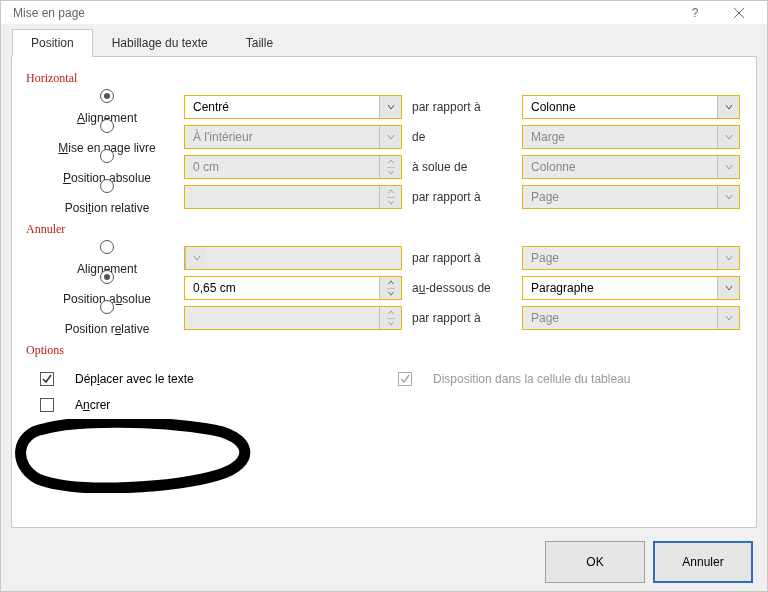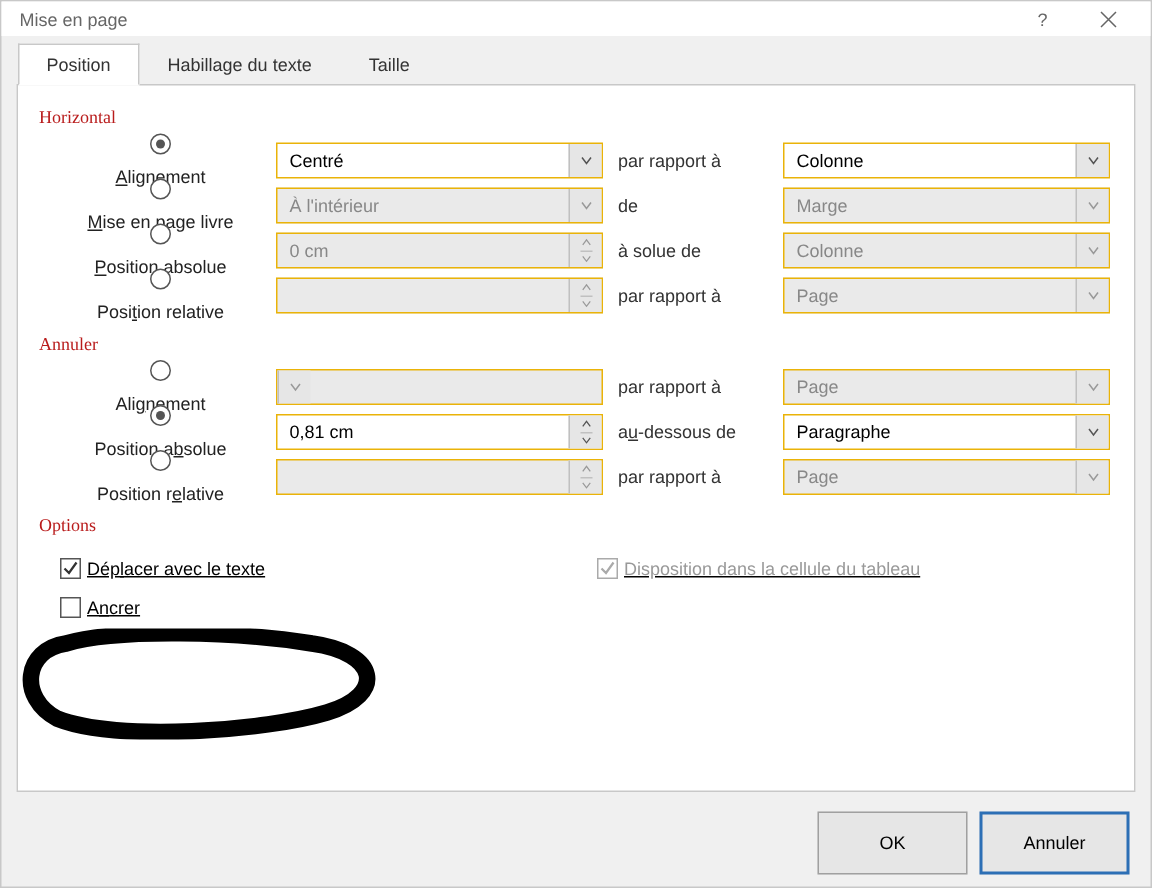--- a/index.html
+++ b/index.html
@@ -27,21 +27,21 @@
   .combo .btn svg { width: 8px; height: 8px; }
   .spinner .val { flex: 1; padding: 0 8px; display: flex; align-items: center; }
   .spinner .btns { flex-direction: column; width: 22px; }
   .spinner .btns div { flex: 1; display: flex; align-items: center; justify-content: center; border-left: 0; }
   .spinner .btns div:first-child { border-bottom: 1px solid #c0c0c0; }
   .col1 { width: 218px; }
   .col2 { width: 100px; color: #333; }
   .col3 { width: 218px; justify-content: center; }
   .opts { display: flex; margin-top: 8px; }
   .optcol { flex: 1; }
-  .chkrow { display: flex; align-items: center; gap: 4px; padding-left: 14px; height: 26px; text-decoration: underline; }
+  .chkrow { display: flex; align-items: center; gap: 21px; padding-left: 14px; height: 26px; }
   .chk { width: 14px; height: 14px; border: 1px solid #555; background: #fff; display: inline-flex; align-items: center; justify-content: center; }
   .chk.checked svg { width: 10px; height: 10px; }
   .chk.disabled { border-color: #aaa; }
   .chklabel.disabled { color: #999; }
   .footer { position: absolute; bottom: 8px; right: 14px; display: flex; gap: 8px; }
   .btn-std { width: 100px; height: 42px; border: 1px solid #a0a0a0; background: #e6e6e6; display: flex; align-items: center; justify-content: center; }
   .btn-std.default { border: 1px solid #2c6fb5; box-shadow: inset 0 0 0 1px #2c6fb5; }
   .ink { position: absolute; pointer-events: none; }
   u.acc { text-decoration: underline; }
 </style>
@@ -204,21 +204,21 @@
             </div>
         </div>
       </div>
 
       <div class="row">
         <div class="radio-cell">
           <span class="radio checked"></span>
           <span class="radio-label">Position a<u class="acc">b</u>solue</span>
         </div>
         <div class="spinner col1">
-          <div class="val">0,81 cm</div>
+          <div class="val">0,65 cm</div>
           <div class="btns">
             <div>
                 <svg viewBox="0 0 8 6" width="8" height="5">
                   <path d="M1 5 L4 1 L7 5" fill="none" stroke="#555"></path>
                 </svg>
               </div>
             <div>
                 <svg viewBox="0 0 8 6" width="8" height="5">
                   <path d="M1 1 L4 5 L7 1" fill="none" stroke="#555"></path>
                 </svg>

